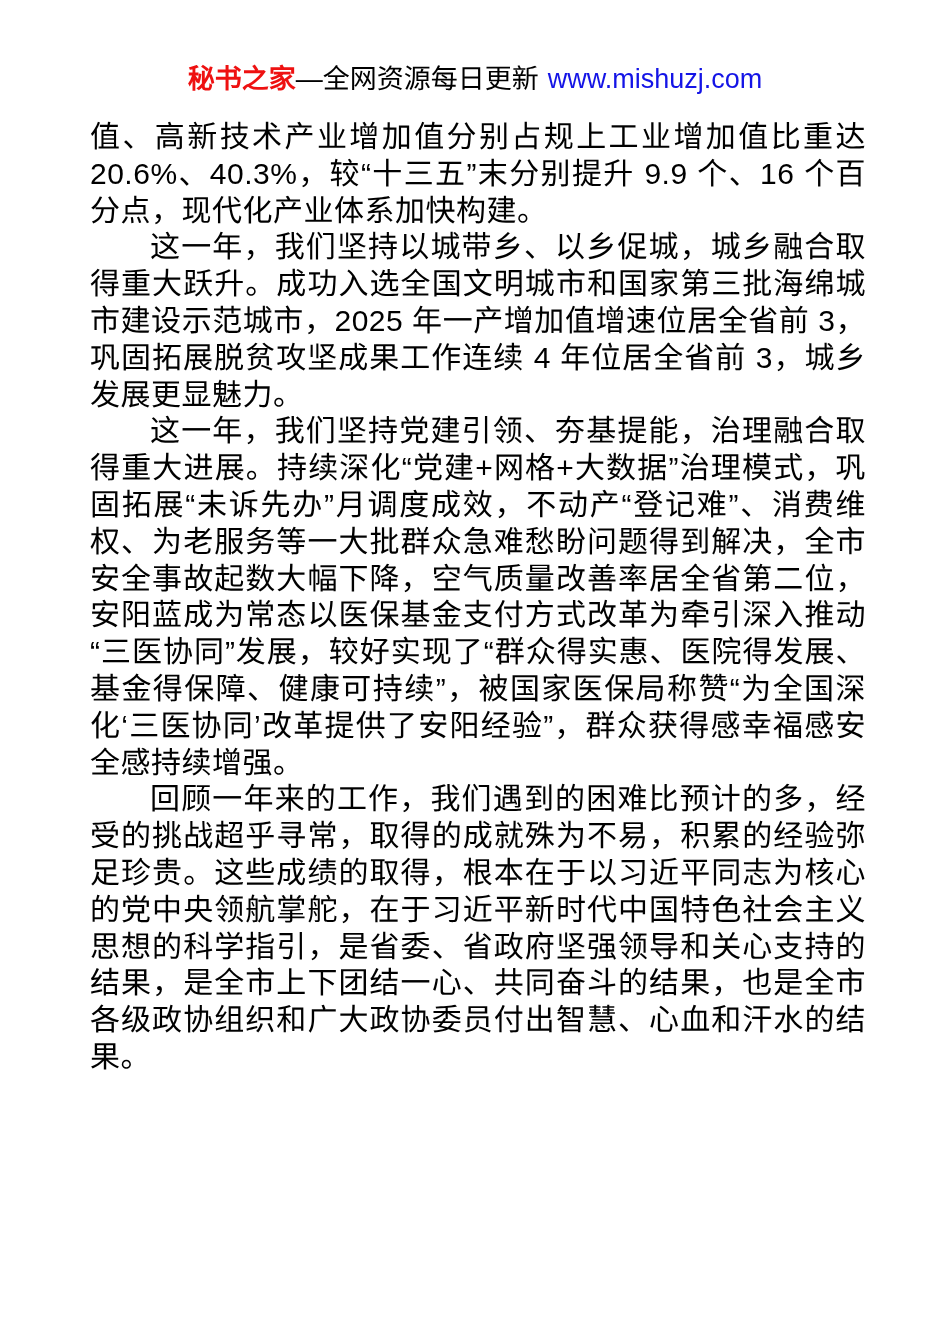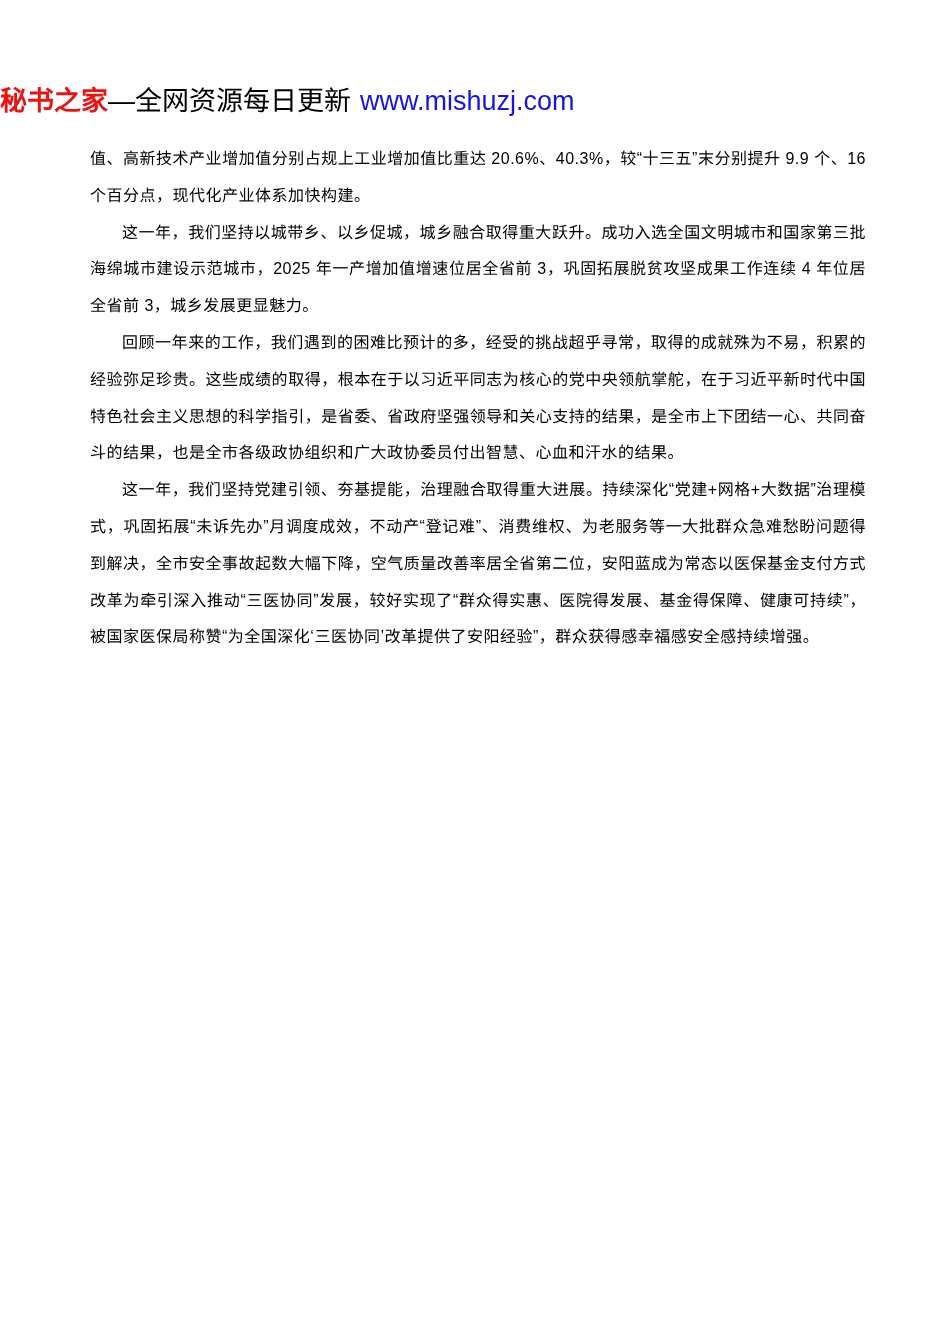--- a/index.html
+++ b/index.html
@@ -15,22 +15,22 @@
     color:var(--body-text);
   }
   .page{
     position:relative;
     width:950px;
     height:1344px;
     background:var(--page-bg);
     overflow:hidden;
   }
   .site-header{
-    padding-top:86px;
-    text-align:left;
+    padding-top:64px;
+    text-align:center;
     font-size:27px;
     line-height:31px;
     white-space:nowrap;
   }
   .site-header .brand{
     color:var(--brand-red);
     font-weight:bold;
   }
   .site-header .tagline{
     color:var(--body-text);
@@ -40,21 +40,21 @@
     color:var(--link-blue);
     margin-left:9px;
     text-decoration:none;
     cursor:pointer;
   }
   .doc-body{
     margin:24px 84px 0 90px;
     width:776px;
   }
   .doc-body p{
-    font-size:16px;
+    font-size:30px;
     line-height:36.8px;
     text-align:justify;
     letter-spacing:0.5px;
     color:var(--body-text);
   }
   .doc-body p.indent{
     text-indent:2em;
   }
 </style>
 </head>
@@ -62,17 +62,17 @@
 
 <div class="page">
 
   <div class="site-header">
     <span class="brand">秘书之家</span><span class="tagline">—全网资源每日更新</span><span class="url">www.mishuzj.com</span>
   </div>
 
   <div class="doc-body">
     <p>值、高新技术产业增加值分别占规上工业增加值比重达 20.6%、40.3%，较“十三五”末分别提升 9.9 个、16 个百分点，现代化产业体系加快构建。</p>
     <p class="indent">这一年，我们坚持以城带乡、以乡促城，城乡融合取得重大跃升。成功入选全国文明城市和国家第三批海绵城市建设示范城市，2025 年一产增加值增速位居全省前 3，巩固拓展脱贫攻坚成果工作连续 4 年位居全省前 3，城乡发展更显魅力。</p>
+    <p class="indent">这一年，我们坚持党建引领、夯基提能，治理融合取得重大进展。持续深化“党建+网格+大数据”治理模式，巩固拓展“未诉先办”月调度成效，不动产“登记难”、消费维权、为老服务等一大批群众急难愁盼问题得到解决，全市安全事故起数大幅下降，空气质量改善率居全省第二位，安阳蓝成为常态以医保基金支付方式改革为牵引深入推动“三医协同”发展，较好实现了“群众得实惠、医院得发展、基金得保障、健康可持续”，被国家医保局称赞“为全国深化‘三医协同’改革提供了安阳经验”，群众获得感幸福感安全感持续增强。</p>
     <p class="indent">回顾一年来的工作，我们遇到的困难比预计的多，经受的挑战超乎寻常，取得的成就殊为不易，积累的经验弥足珍贵。这些成绩的取得，根本在于以习近平同志为核心的党中央领航掌舵，在于习近平新时代中国特色社会主义思想的科学指引，是省委、省政府坚强领导和关心支持的结果，是全市上下团结一心、共同奋斗的结果，也是全市各级政协组织和广大政协委员付出智慧、心血和汗水的结果。</p>
-    <p class="indent">这一年，我们坚持党建引领、夯基提能，治理融合取得重大进展。持续深化“党建+网格+大数据”治理模式，巩固拓展“未诉先办”月调度成效，不动产“登记难”、消费维权、为老服务等一大批群众急难愁盼问题得到解决，全市安全事故起数大幅下降，空气质量改善率居全省第二位，安阳蓝成为常态以医保基金支付方式改革为牵引深入推动“三医协同”发展，较好实现了“群众得实惠、医院得发展、基金得保障、健康可持续”，被国家医保局称赞“为全国深化‘三医协同’改革提供了安阳经验”，群众获得感幸福感安全感持续增强。</p>
   </div>
 
 </div>
 
 </body></html>

